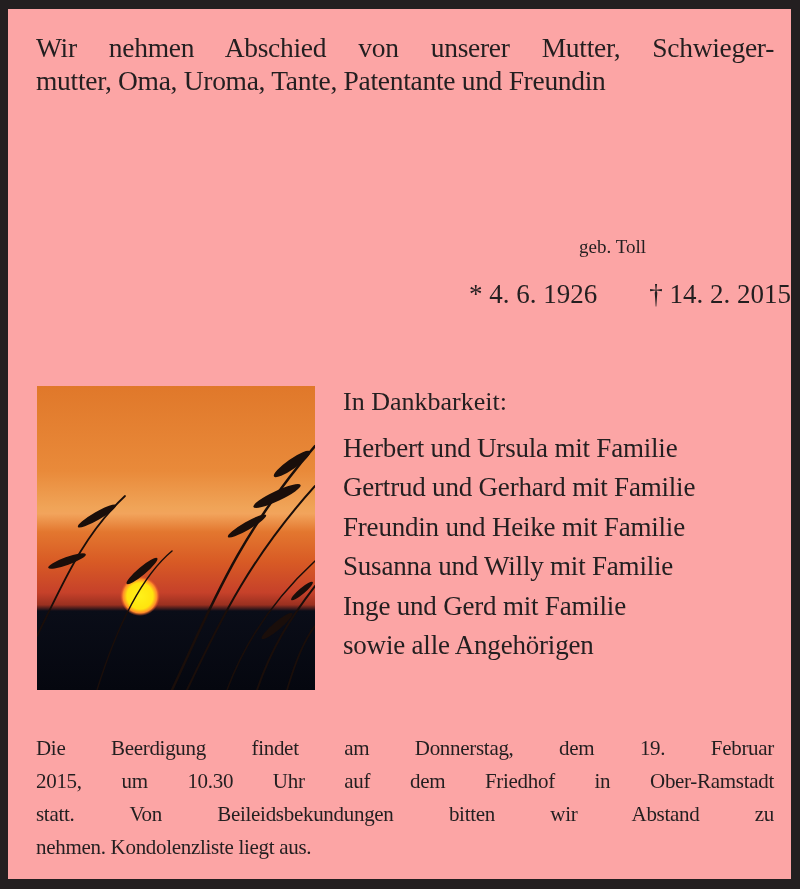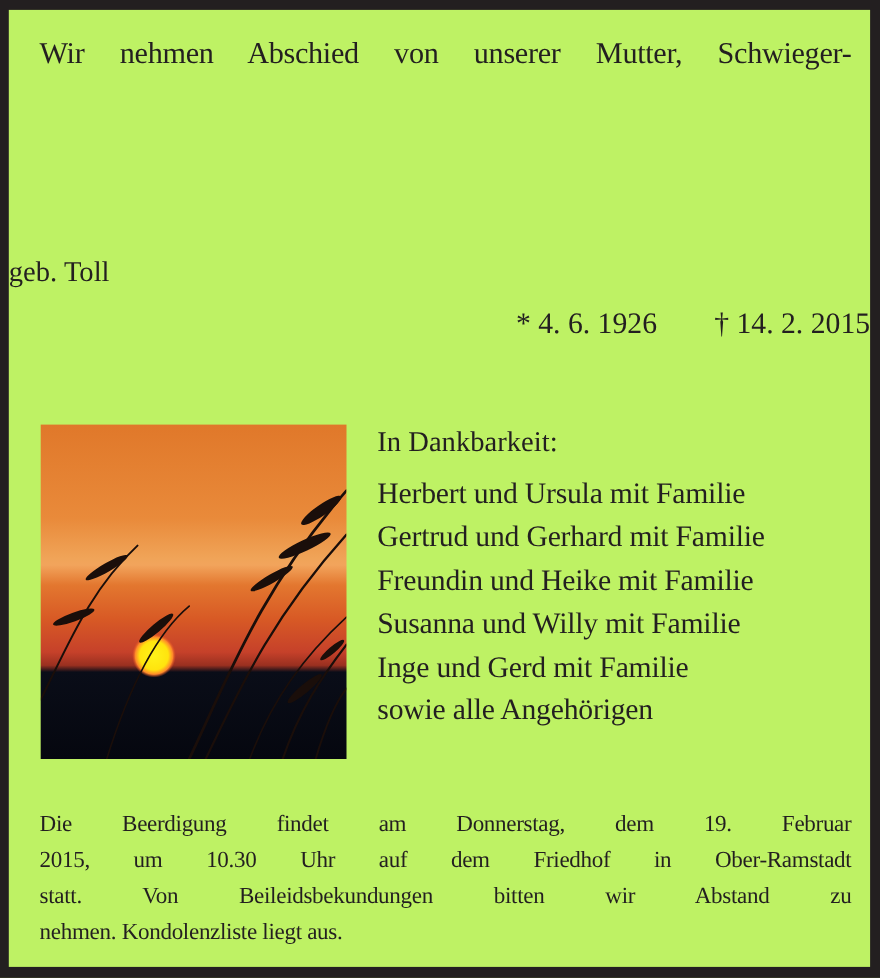--- a/index.html
+++ b/index.html
@@ -4,38 +4,38 @@
   <style>
     html, body { margin: 0; padding: 0; }
     body {
       width: 800px; height: 889px; background: #231f20;
       position: relative; overflow: hidden;
       font-family: "Liberation Serif", "DejaVu Serif", serif;
       color: #231f20;
     }
     .card {
       position: absolute; left: 8px; top: 9px; width: 783px; height: 870px;
-      background: #bef264;
+      background: #fca5a5;
     }
     .intro {
       position: absolute; left: 28px; top: 22px; width: 738px;
       font-size: 27.5px; line-height: 33px;
       text-align: justify; text-align-last: left;
       letter-spacing: -0.3px;
     }
     .intro .line { display: block; text-align-last: justify; }
     .intro .line.last { text-align-last: left; }
     .name {
       position: absolute; left: 0; top: 132px; width: 783px;
       text-align: center; font-weight: bold; font-size: 67px; line-height: 80px;
       letter-spacing: 0.5px;
     }
     .birthname {
       position: absolute; left: 0; top: 222px; width: 638px;
-      text-align: left; font-size: 26px; line-height: 32px;
+      text-align: right; font-size: 19px; line-height: 32px;
     }
     .dates {
       position: absolute; left: 0; top: 268px; width: 783px;
       text-align: right; font-size: 27px; line-height: 34px;
     }
     .dates .born { display: inline-block; margin-right: 52px; }
     .photo {
       position: absolute; left: 29px; top: 377px; width: 278px; height: 304px;
       overflow: hidden;
       background: linear-gradient(to bottom,
@@ -60,20 +60,21 @@
     .funeral .line { display: block; text-align: justify; text-align-last: justify; }
     .funeral .line.last { text-align-last: left; }
   </style>
 </head>
 <body>
 
 <div class="card">
 
   <div class="intro">
     <span class="line">Wir nehmen Abschied von unserer Mutter, Schwieger-</span>
+    <span class="line last">mutter, Oma, Uroma, Tante, Patentante und Freundin</span>
   </div>
 
   <div class="birthname">geb. Toll</div>
   <div class="dates">
     <span class="born">* 4. 6. 1926</span><span class="died">† 14. 2. 2015</span>
   </div>
 
   <div class="photo">
     <svg width="278" height="304" viewBox="0 0 278 304">
       <defs>

